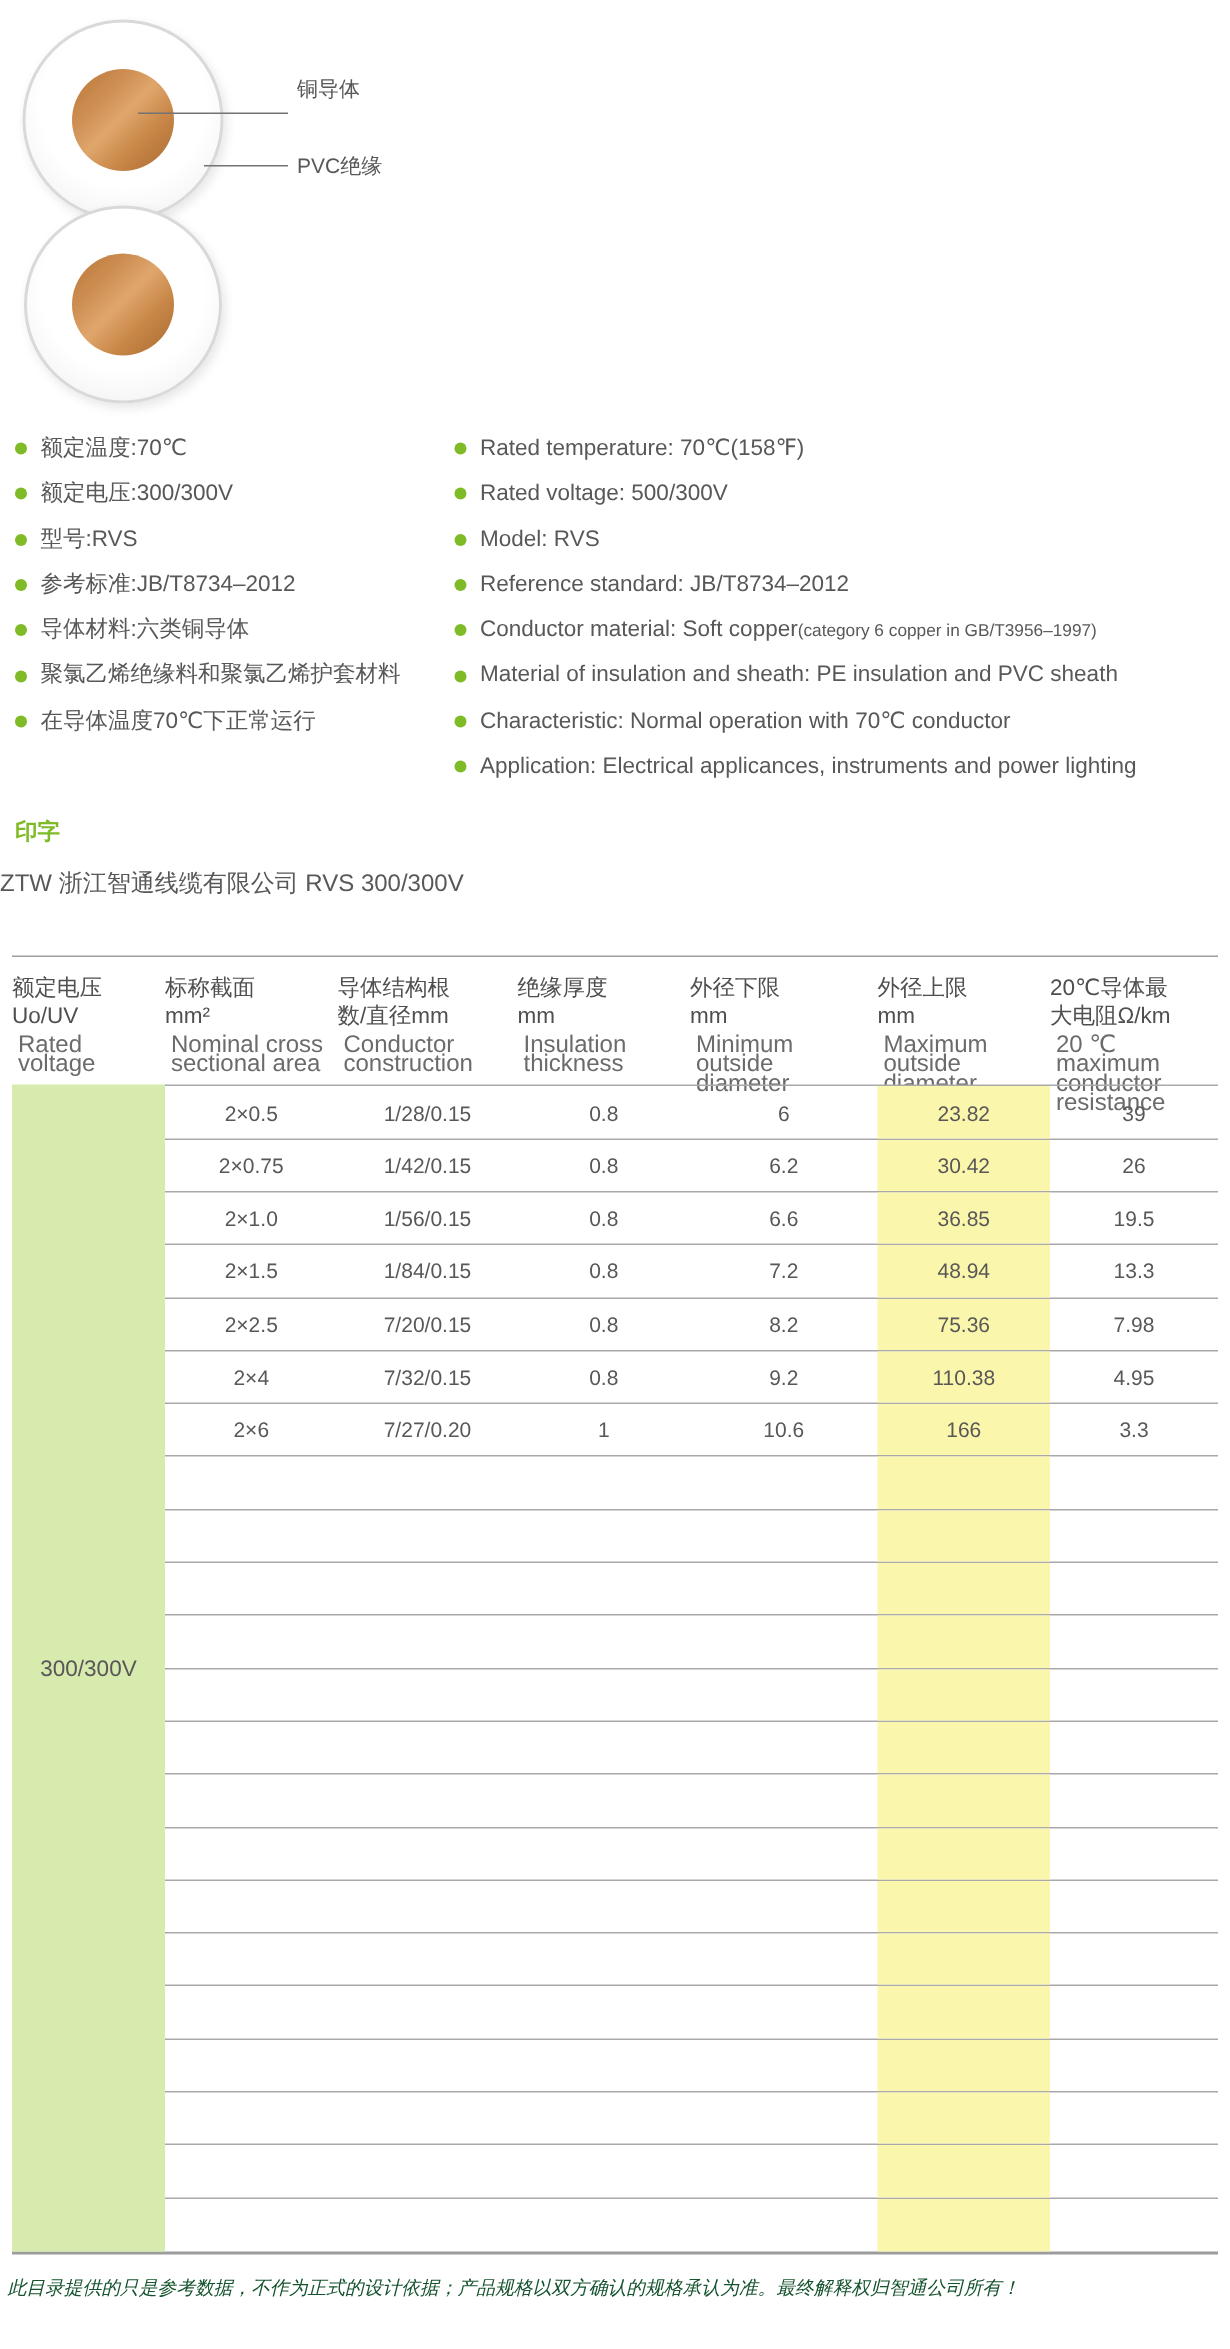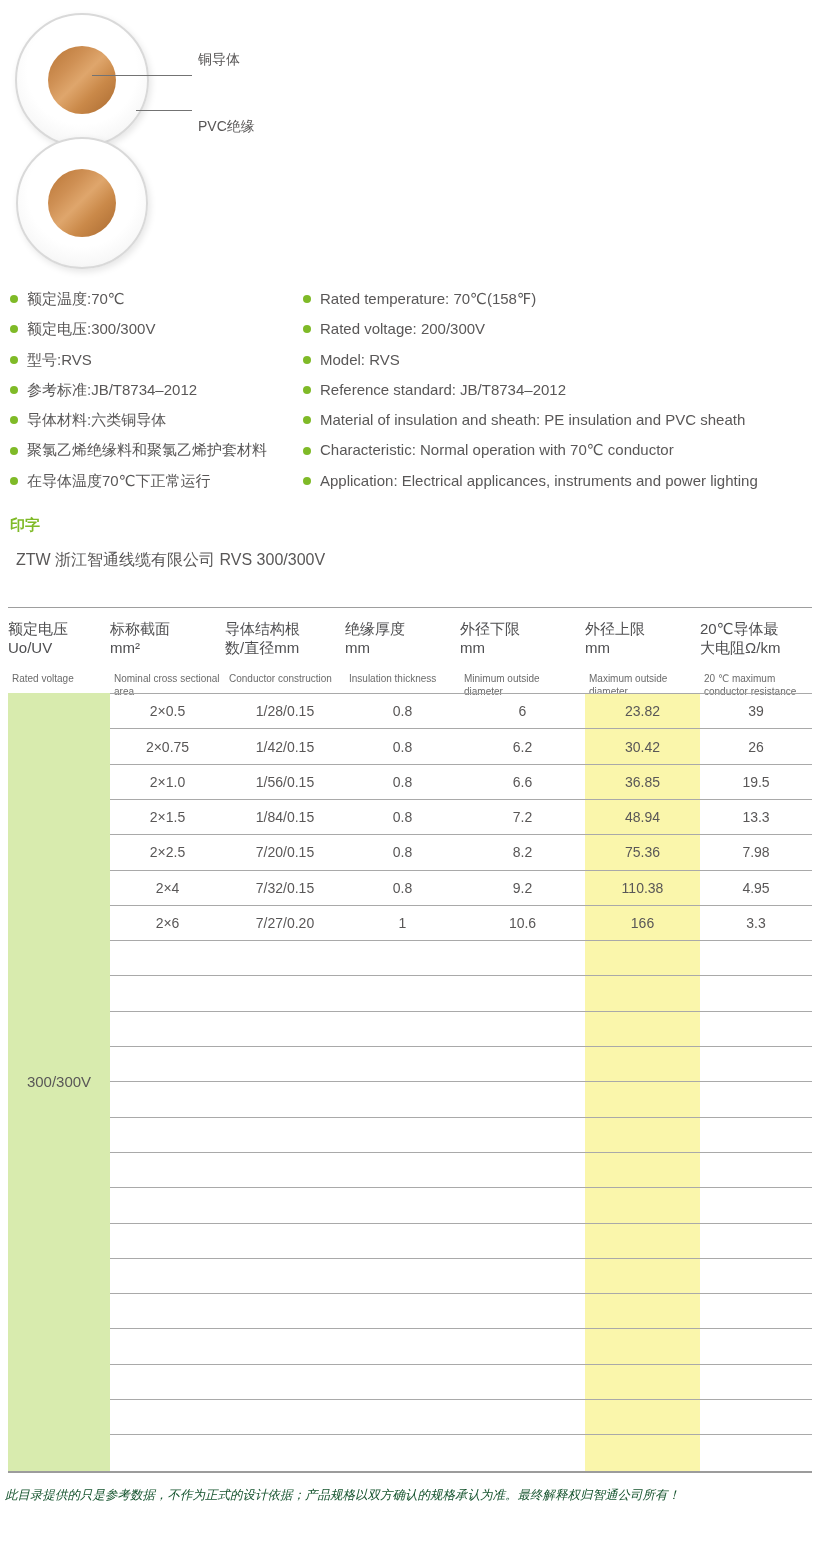--- a/index.html
+++ b/index.html
@@ -23,43 +23,43 @@
   .c1{left:15px;top:13px;width:134px;height:134px;z-index:1;}
   .c2{left:16px;top:137px;width:132px;height:132px;z-index:2;}
   .copper{position:absolute;left:50%;top:50%;transform:translate(-50%,-50%);
     width:68px;height:68px;border-radius:50%;
     background:linear-gradient(135deg,#bd7a3b 6%,#cf9054 30%,#dfa66c 48%,#ca8949 68%,#a96930 100%);}
   .pline{position:absolute;height:1px;background:#737373;z-index:3;}
   .pl1{left:92px;top:75px;width:100px;}
   .pl2{left:136px;top:110px;width:56px;}
   .plabel{position:absolute;font-size:14px;line-height:15px;color:var(--textgray);z-index:3;}
   .lab1{left:198px;top:52px;}
-  .lab2{left:198px;top:119px;}
+  .lab2{left:198px;top:103px;}
 
   
   .specs{display:flex;padding:14px 0 0 10px;}
   .spec-col{list-style:none;margin:0;padding:0;}
   .spec-col.zh{width:293px;}
   .spec-col li{position:relative;padding-left:17px;height:30.3px;line-height:30.3px;
     font-size:15px;color:var(--textgray);white-space:nowrap;}
   .bullet{position:absolute;left:0;top:50%;transform:translateY(-50%);
     width:8px;height:8px;border-radius:50%;background:var(--green);}
   .note{font-size:11.5px;}
 
   
   .print-heading{margin:20px 0 0 10px;font-size:15px;line-height:17px;font-weight:bold;color:var(--green);}
-  .marking{margin:17px 0 0 16px;font-size:16px;line-height:19px;color:var(--textgray);}
+  .marking{margin:17px 0 0 0;font-size:16px;line-height:19px;color:var(--textgray);}
 
   
   .spec-table{margin:38px 0 0 8px;width:804px;}
   .t-head{display:grid;grid-template-columns:102px 115px 120px 115px 125px 115px 112px;
     border-top:1px solid #9E9E9E;height:86px;}
   .hcell{text-align:left;padding-top:11px;}
   .hzh{font-size:15px;line-height:19px;color:#4F4F51;}
-  .hen{font-size:10px;line-height:13px;color:#6B6B6B;margin-top:15px;padding:0 4px;}
+  .hen{font-size:16px;line-height:13px;color:#6B6B6B;margin-top:3px;padding:0 4px;}
   .t-body{display:flex;border-bottom:2px solid #9C9C9C;}
   .v-cell{width:102px;background:var(--cellgreen);display:flex;align-items:center;justify-content:center;
     font-size:15px;color:var(--textgray);}
   .rows{width:702px;border-top:1px solid var(--linegray);}
   .t-row{display:grid;grid-template-columns:115px 120px 115px 125px 115px 112px;
     height:35.3px;border-bottom:1px solid var(--linegray);}
   .t-row:last-child{border-bottom:none;}
   .t-cell{display:flex;align-items:center;justify-content:center;font-size:14px;color:var(--textgray);height:100%;}
   .t-cell.hl{background:var(--yellow);}
 
@@ -89,23 +89,24 @@
         <li><span class="bullet"></span><span class="text">额定温度:70℃</span></li>
         <li><span class="bullet"></span><span class="text">额定电压:300/300V</span></li>
         <li><span class="bullet"></span><span class="text">型号:RVS</span></li>
         <li><span class="bullet"></span><span class="text">参考标准:JB/T8734–2012</span></li>
         <li><span class="bullet"></span><span class="text">导体材料:六类铜导体</span></li>
         <li><span class="bullet"></span><span class="text">聚氯乙烯绝缘料和聚氯乙烯护套材料</span></li>
         <li><span class="bullet"></span><span class="text">在导体温度70℃下正常运行</span></li>
       </ul>
     <ul class="spec-col en" id="spec-list-en">
         <li><span class="bullet"></span><span class="text">Rated temperature: 70℃(158℉)</span></li>
-        <li><span class="bullet"></span><span class="text">Rated voltage: 200/300V</span></li>
+        <li><span class="bullet"></span><span class="text">Rated voltage: 500/300V</span></li>
         <li><span class="bullet"></span><span class="text">Model: RVS</span></li>
         <li><span class="bullet"></span><span class="text">Reference standard: JB/T8734–2012</span></li>
+        <li><span class="bullet"></span><span class="text">Conductor material: Soft copper</span><span class="note">(category 6 copper in GB/T3956–1997)</span></li>
         <li><span class="bullet"></span><span class="text">Material of insulation and sheath: PE insulation and PVC sheath</span></li>
         <li><span class="bullet"></span><span class="text">Characteristic: Normal operation with 70℃ conductor</span></li>
         <li><span class="bullet"></span><span class="text">Application: Electrical applicances, instruments and power lighting</span></li>
       </ul>
   </div>
 
   <div class="print-heading">印字</div>
   <div class="marking">ZTW 浙江智通线缆有限公司 RVS 300/300V</div>
 
   <div class="spec-table">

